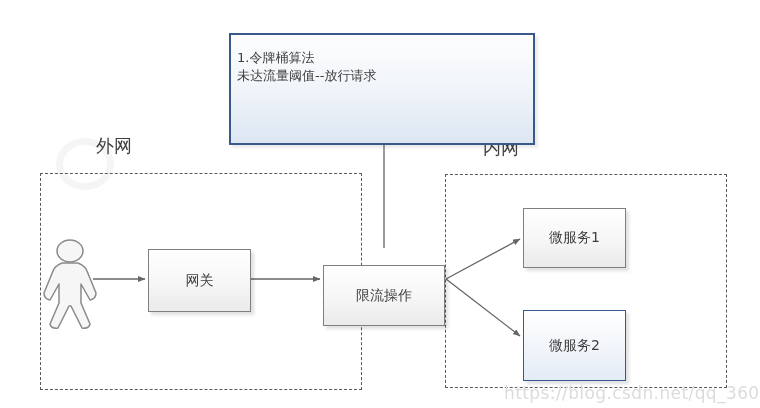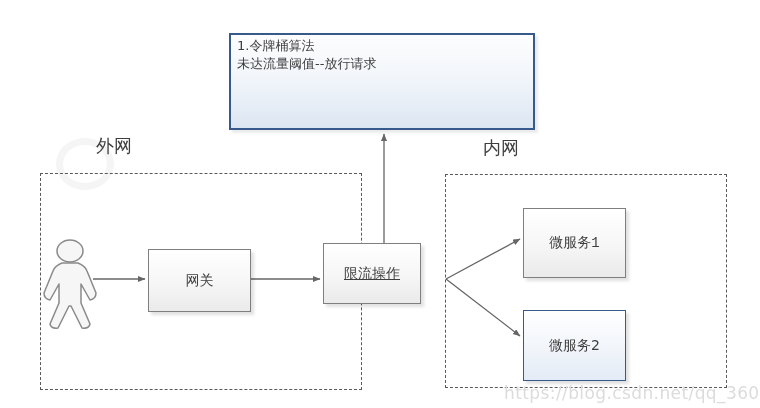--- a/index.html
+++ b/index.html
@@ -24,34 +24,34 @@
   #connectors{left:0;top:0;z-index:2;}
   
   .node{
     box-sizing:border-box;display:flex;align-items:center;justify-content:center;
     font-size:14px;z-index:3;white-space:nowrap;
     border:1.5px solid #7f7f7f;
     background:linear-gradient(180deg,#ffffff 0%,#f6f6f6 55%,#eaeaea 100%);
     box-shadow:3px 3px 3px rgba(0,0,0,0.12);
   }
   .node-gateway{left:148px;top:249px;width:103px;height:63px;}
-  .node-ratelimit{left:323px;top:243px;width:98px;height:61px;text-decoration:underline;}
-  .node-ms1{left:523px;top:208px;width:103px;height:70px;font-family:Liberation Mono, monospace;}
+  .node-ratelimit{left:323px;top:265px;width:122px;height:61px;}
+  .node-ms1{left:523px;top:208px;width:103px;height:60px;}
   .node-ms2{
     left:523px;top:310px;width:103px;height:71px;
     border:1.5px solid #38598c;
     background:linear-gradient(180deg,#ffffff 0%,#f1f5fa 55%,#e3ebf6 100%);
   }
   
   .annotation{
-    box-sizing:border-box;left:229px;top:33px;width:306px;height:97px;
+    box-sizing:border-box;left:229px;top:33px;width:306px;height:112px;
     border:2px solid #38598c;
     background:linear-gradient(180deg,#fdfdfe 0%,#f2f6fa 45%,#dce6f2 100%);
     box-shadow:3px 3px 2px rgba(0,0,0,0.08);
-    padding:2px 6px;z-index:3;
+    padding:14px 6px;z-index:3;
   }
   .annotation-line{font-size:13px;line-height:18.2px;white-space:nowrap;}
   
   .url-watermark{
     left:504px;top:383px;font-size:17px;color:#dcdcdc;letter-spacing:0.4px;
     z-index:4;white-space:nowrap;
   }
 </style>
 </head>
 <body>

